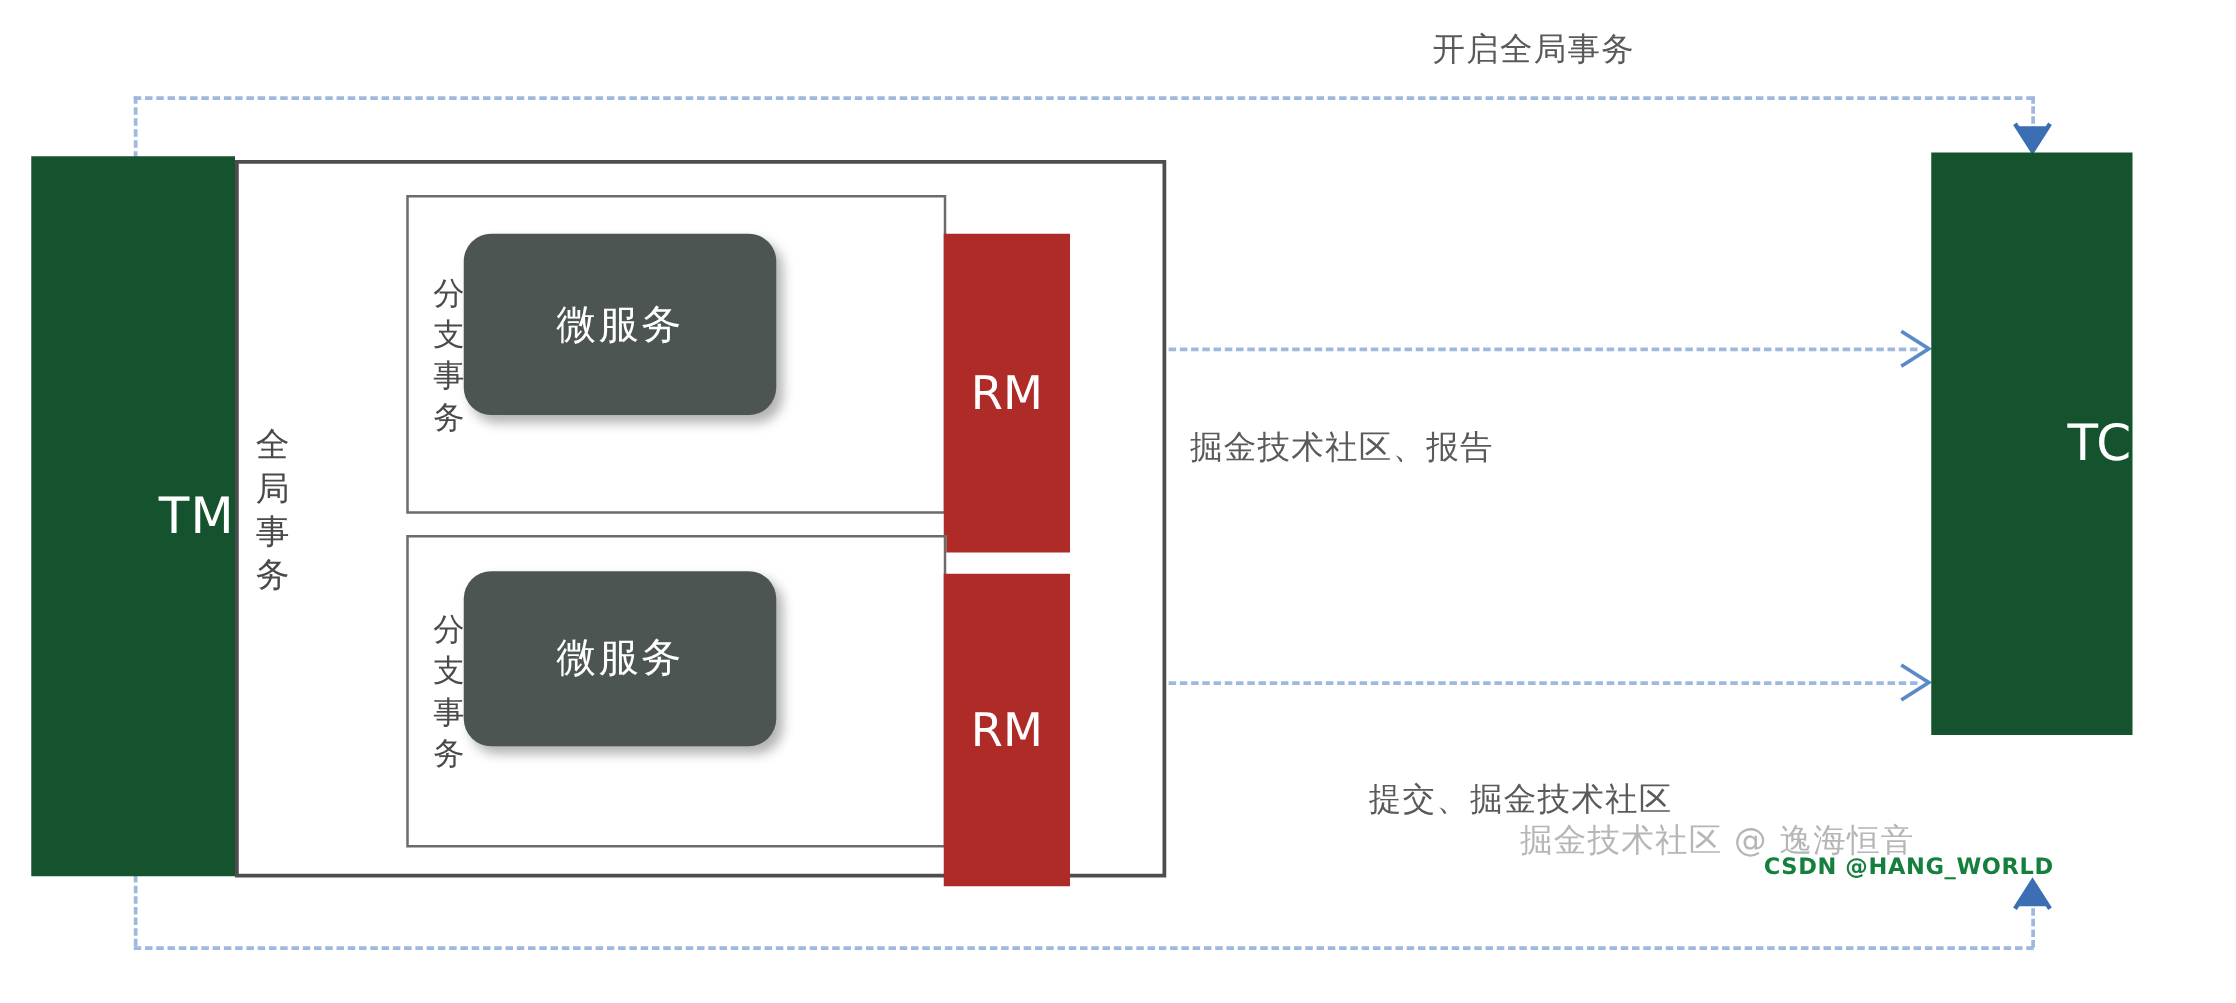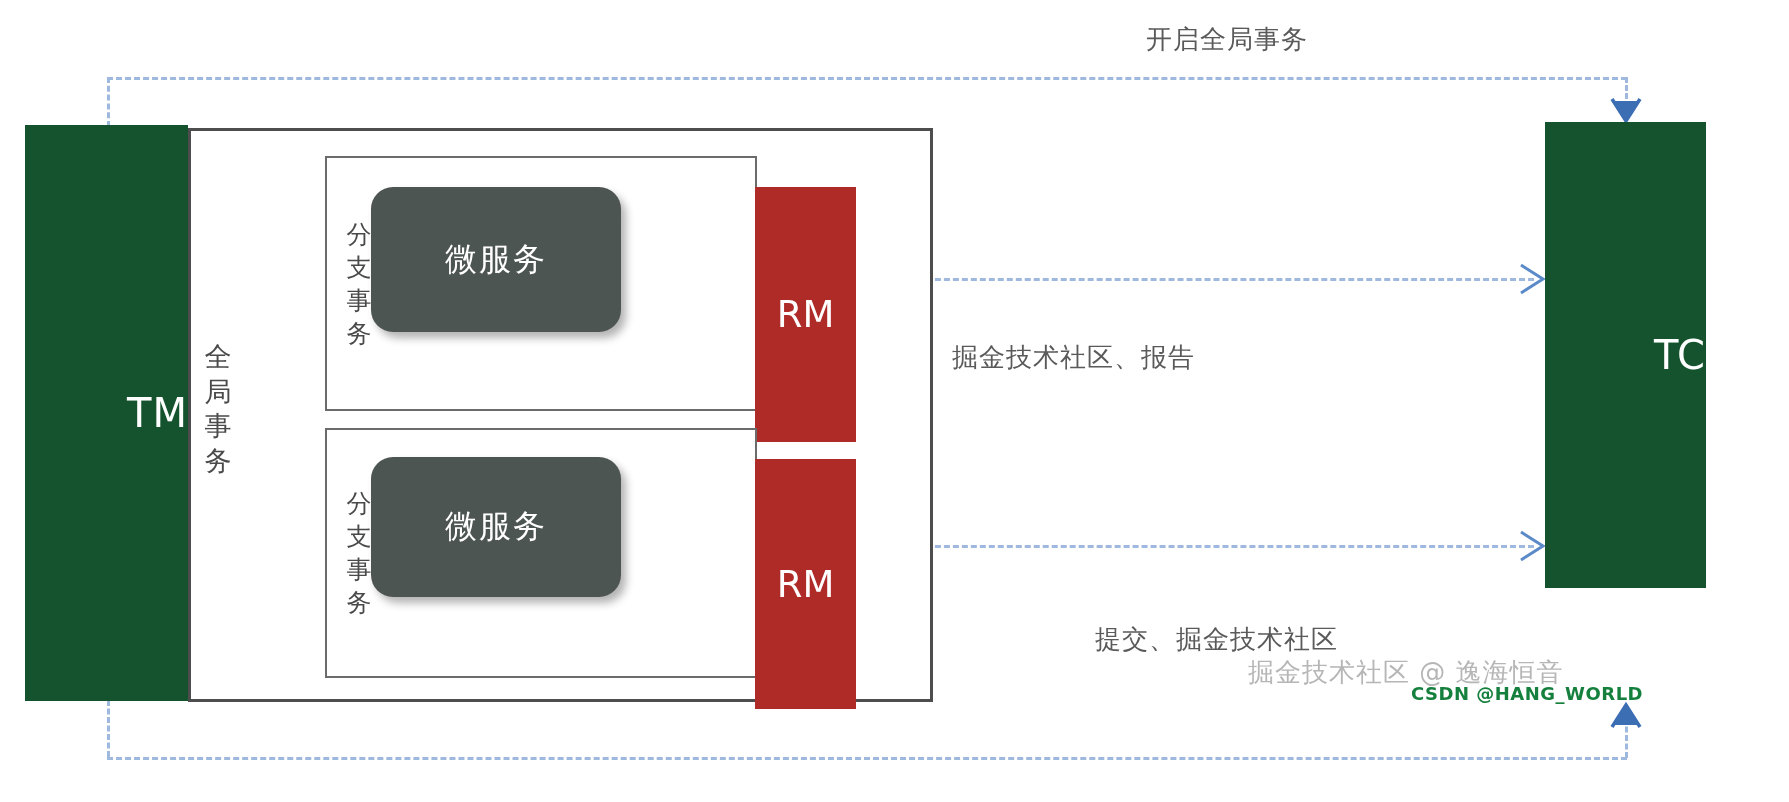--- a/index.html
+++ b/index.html
@@ -130,21 +130,21 @@
     font-size: 26px;
     white-space: nowrap;
     letter-spacing: 1px;
   }
   #caption-start { left: 1135px; top: 22px; margin-left: 11px; }
   #caption-register { left: 952px; top: 340px; }
   #caption-commit { left: 1095px; top: 622px; }
 
   
   #watermark-juejin {
-    left: 1248px; top: 655px;
+    left: 1216px; top: 655px;
     font-size: 26px;
     color: #B6B6B6;
     white-space: nowrap;
     letter-spacing: 1px;
   }
   #watermark-csdn {
     left: 1411px; top: 683px;
     font-size: 18px;
     color: #15803d;
     white-space: nowrap;

